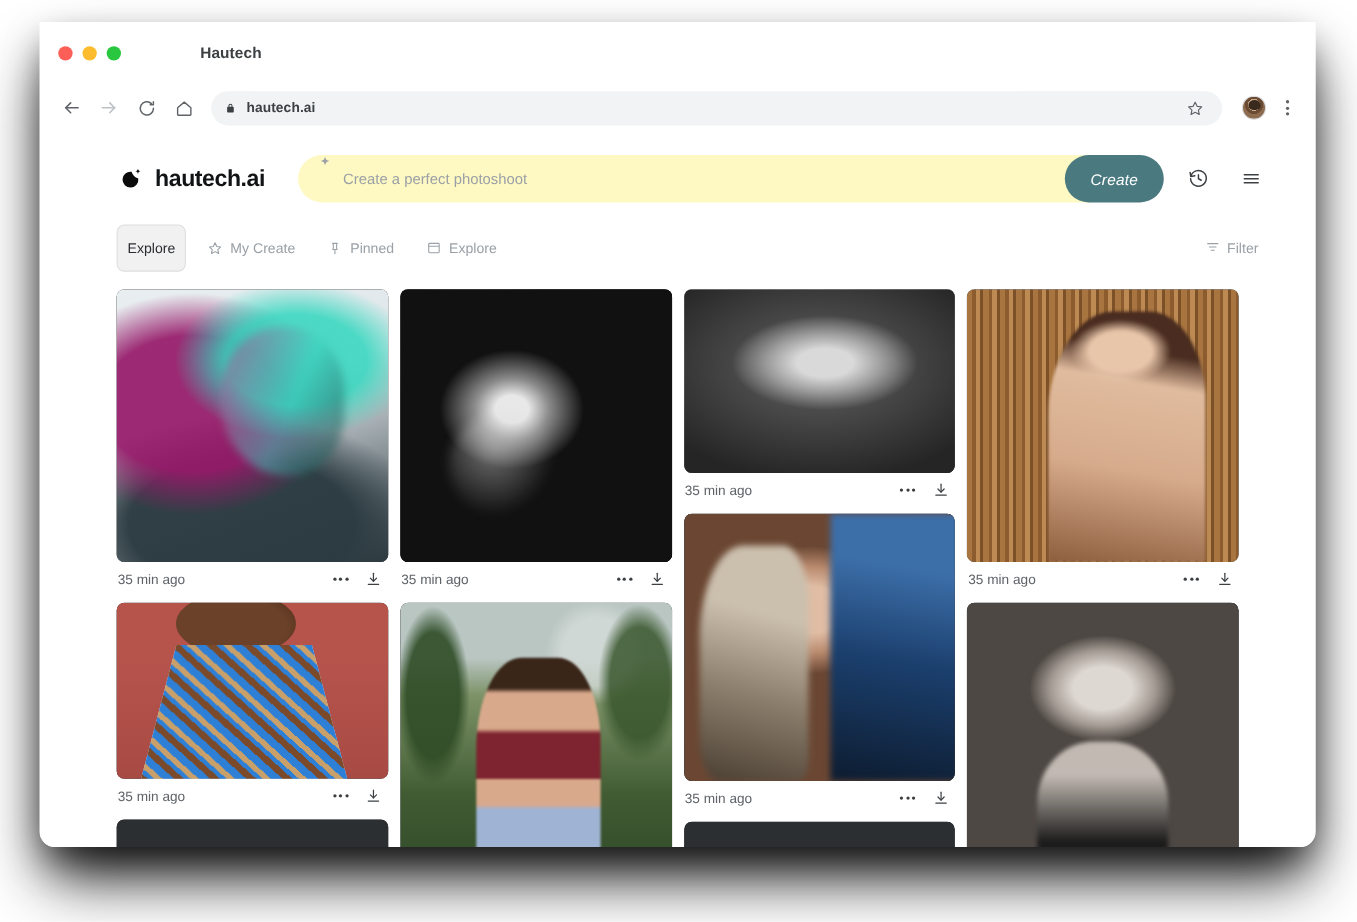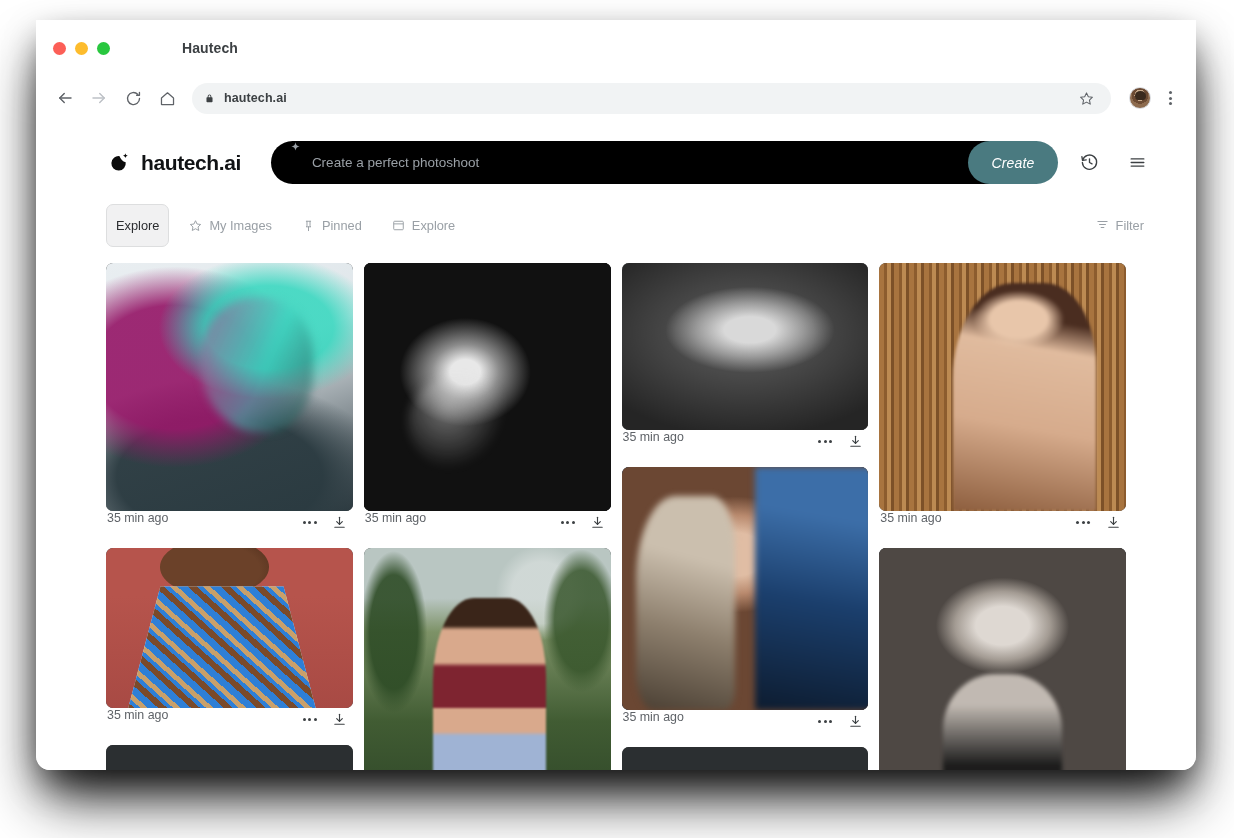--- a/index.html
+++ b/index.html
@@ -147,27 +147,26 @@
     font-size: 21px;
     font-weight: bold;
     color: #111315;
     letter-spacing: -.4px;
   }
 
   .searchbar {
     flex: 1;
     margin-left: 30px;
     height: 43px;
-    background: #000000;
+    background: #fef9c3;
     border-radius: 22px;
     display: flex;
     align-items: flex-start;
     padding-left: 18px;
     position: relative;
-    text-decoration: underline;
   }
   .searchbar .spark { margin-right: 10px; color: #9aa0a6; display: flex; }
   .search-input {
     border: none;
     background: transparent;
     outline: none;
     font-family: inherit;
     font-size: 13.5px;
     color: #80868b;
     flex: 1;
@@ -256,20 +255,21 @@
   .card { display: flex; flex-direction: column; }
   .thumb {
     width: 100%;
     border-radius: 7px;
     overflow: hidden;
     position: relative;
     background: #2b2f31;
   }
   .card-foot {
     display: flex;
+    align-items: center;
     height: 31px;
     padding: 0 2px 0 1px;
   }
   .ts { font-size: 12.4px; color: #5f6368; flex: 1; }
   .foot-icon {
     display: flex; align-items: center; justify-content: center;
     width: 22px; height: 22px;
     color: #3c4043;
     cursor: pointer;
     margin-left: 8px;
@@ -549,21 +549,21 @@
         <div class="tab active">
           <span>Explore</span>
         </div>
 
         <div class="tab">
           <span class="ti">
             <svg width="13" height="13" viewBox="0 0 24 24" fill="none" stroke="currentColor" stroke-width="1.8" stroke-linejoin="round">
               <polygon points="12,3.2 14.9,9.3 21.5,10.1 16.7,14.7 18,21.2 12,18 6,21.2 7.3,14.7 2.5,10.1 9.1,9.3"></polygon>
             </svg>
           </span>
-          <span>My Images</span>
+          <span>My Create</span>
         </div>
 
         <div class="tab">
           <span class="ti">
             <svg width="13" height="13" viewBox="0 0 24 24" fill="none" stroke="currentColor" stroke-width="1.8" stroke-linecap="round">
               <line x1="12" y1="14.5" x2="12" y2="21.5"></line>
               <path d="M8 4.2h8M9.2 4.2v8.2a2.2 2.2 0 0 1-1.6 2h8.8a2.2 2.2 0 0 1-1.6-2V4.2"></path>
             </svg>
           </span>
           <span>Pinned</span>

